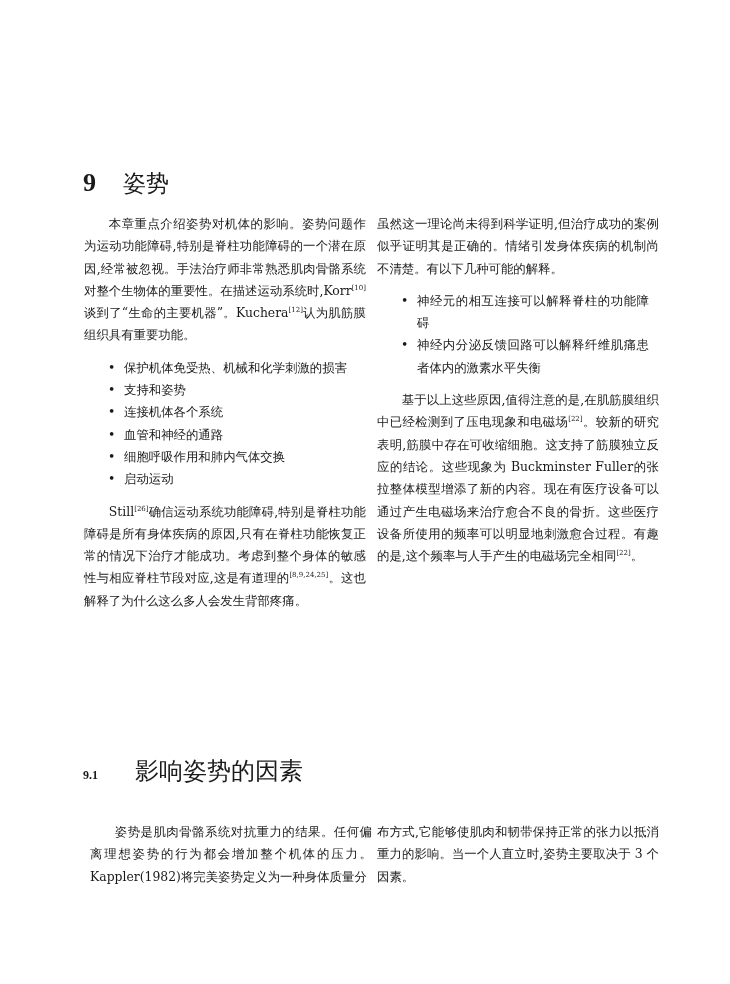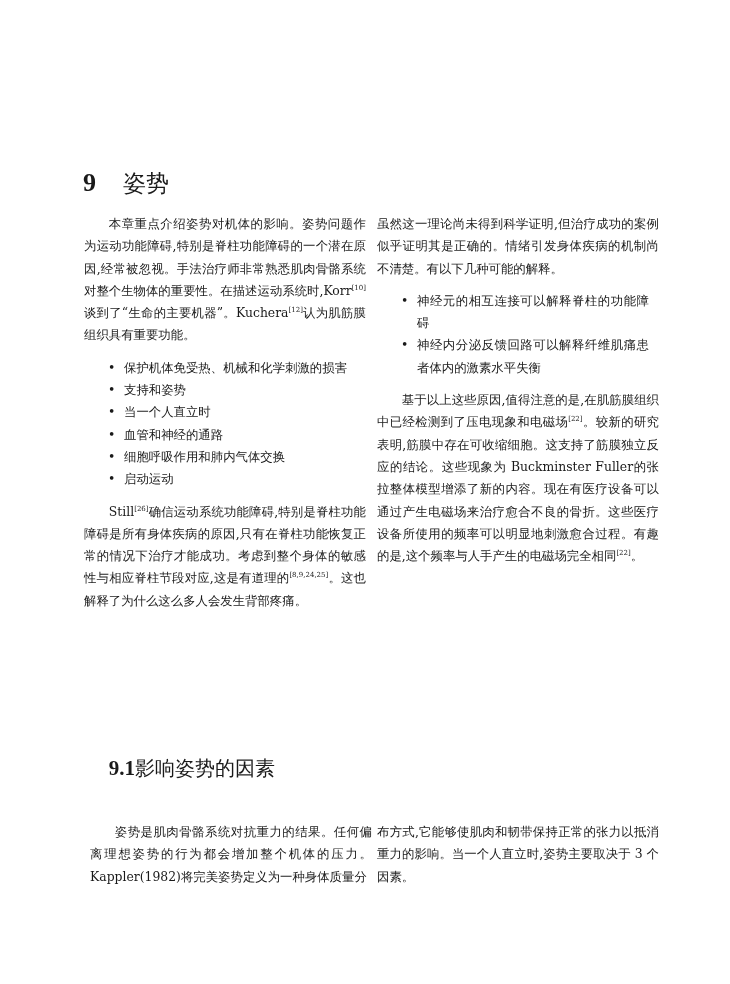--- a/index.html
+++ b/index.html
@@ -10,39 +10,39 @@
   .chapter-name { font-size: 23px; font-family: "DejaVu Sans", sans-serif; font-weight: normal; }
   .col { position: absolute; width: 282px; font-size: 12.4px; line-height: 22.3px; text-align: justify; }
   .col-left { left: 84px; top: 213px; }
   .col-right { left: 377px; top: 213px; }
   p { margin: 0; text-indent: 2em; }
   ul { margin: 10px; padding: 0; list-style: none; }
   li { position: relative; padding-left: 30px; }
   li::before { content: "•"; position: absolute; left: 14px; top: 0; }
   sup { font-size: 7px; line-height: 0; vertical-align: 5px; }
   .section-title { position: absolute; left: 83px; top: 755px; display: flex; align-items: baseline; }
-  .section-num { font-size: 21px; font-weight: bold; font-family: "Liberation Serif", serif; width: 52px; text-align: right; }
-  .section-name { font-size: 20px; font-family: Liberation Sans, sans-serif; }
+  .section-num { font-size: 12px; font-weight: bold; font-family: "Liberation Serif", serif; width: 52px; }
+  .section-name { font-size: 24px; font-family: Liberation Sans, sans-serif; }
   .col-left-2 { left: 90px; top: 821px; }
   .col-right-2 { left: 377px; top: 821px; }
 </style>
 </head>
 <body>
 
 <div class="chapter-title">
   <span class="chapter-num">9</span>
   <span class="chapter-name">姿势</span>
 </div>
 
 <div class="col col-left">
   <p><span>本章重点介绍姿势对机体的影响。姿势问题作为运动功能障碍,特别是脊柱功能障碍的一个潜在原因,经常被忽视。手法治疗师非常熟悉肌肉骨骼系统对整个生物体的重要性。在描述运动系统时,Korr</span><sup>[10]</sup><span>谈到了“生命的主要机器”。Kuchera</span><sup>[12]</sup><span>认为肌筋膜组织具有重要功能。</span></p>
   <ul>
     <li>保护机体免受热、机械和化学刺激的损害</li>
     <li>支持和姿势</li>
-    <li>当一个人直立时</li>
+    <li>连接机体各个系统</li>
     <li>血管和神经的通路</li>
     <li>细胞呼吸作用和肺内气体交换</li>
     <li>启动运动</li>
   </ul>
   <p><span>Still</span><sup>[26]</sup><span>确信运动系统功能障碍,特别是脊柱功能障碍是所有身体疾病的原因,只有在脊柱功能恢复正常的情况下治疗才能成功。考虑到整个身体的敏感性与相应脊柱节段对应,这是有道理的</span><sup>[8,9,24,25]</sup><span>。这也解释了为什么这么多人会发生背部疼痛。</span></p>
 </div>
 
 <div class="col col-right">
   <p style="text-indent:0">虽然这一理论尚未得到科学证明,但治疗成功的案例似乎证明其是正确的。情绪引发身体疾病的机制尚不清楚。有以下几种可能的解释。</p>
   <ul>

